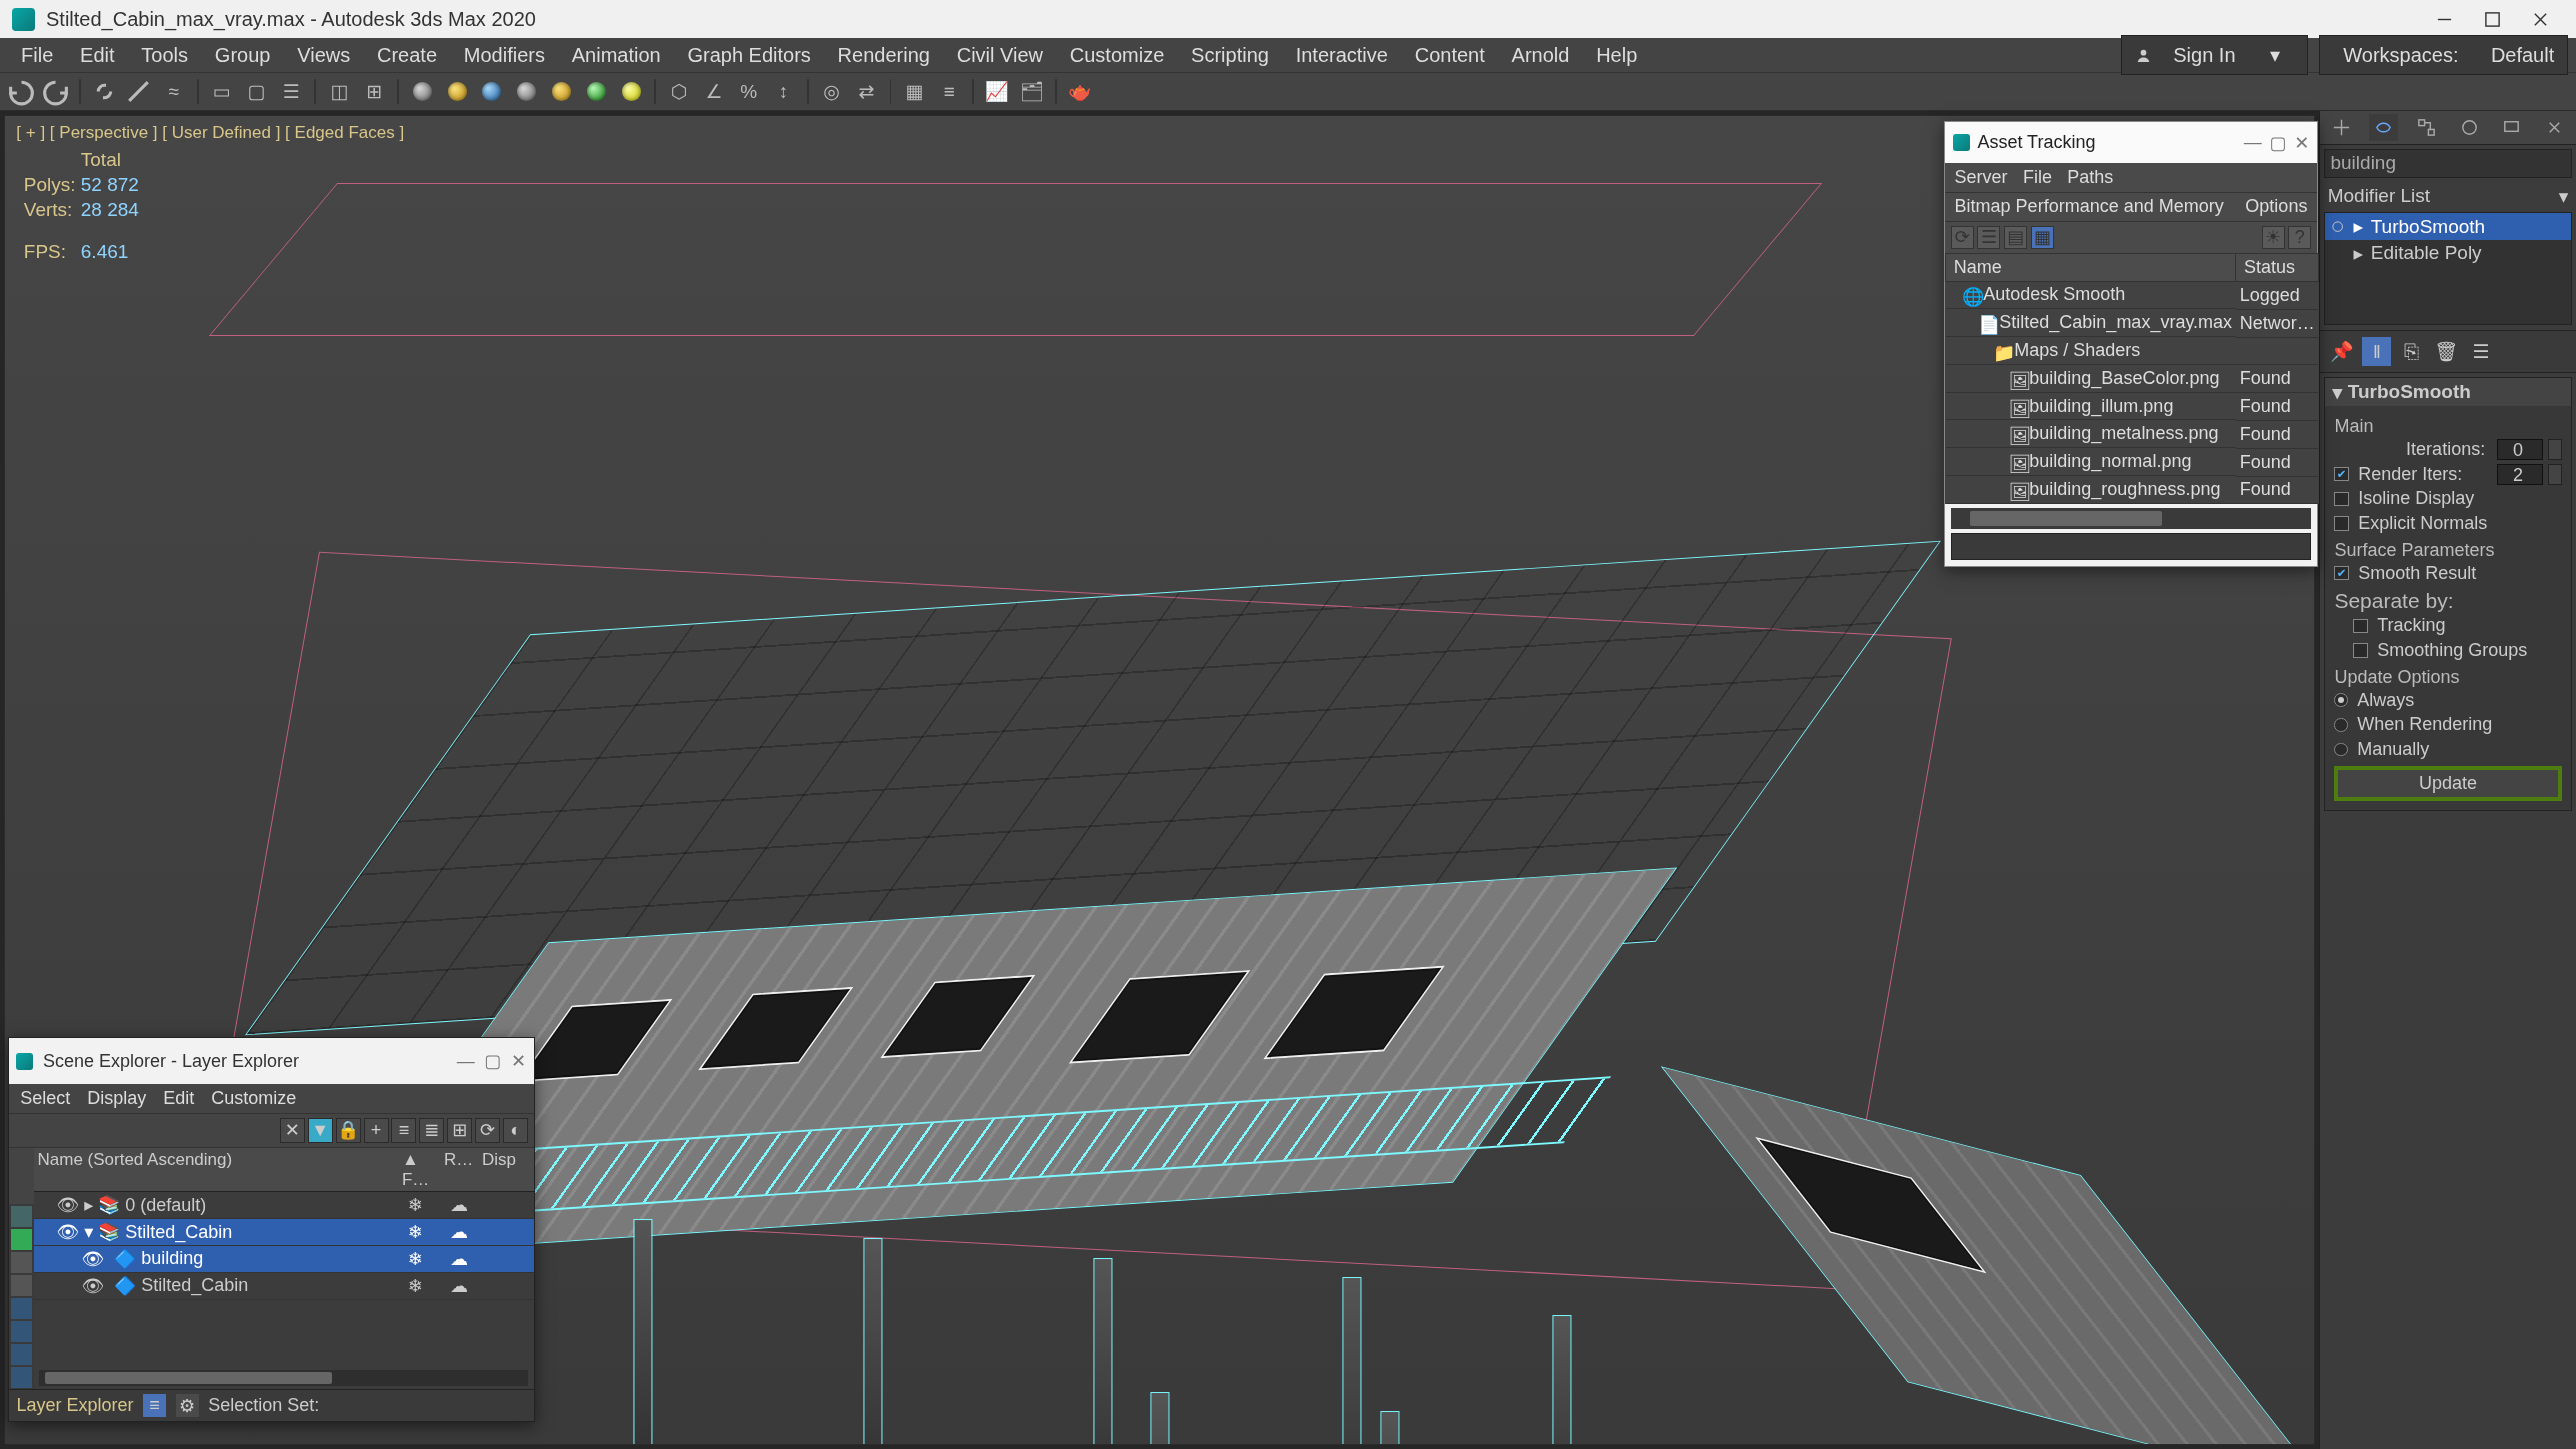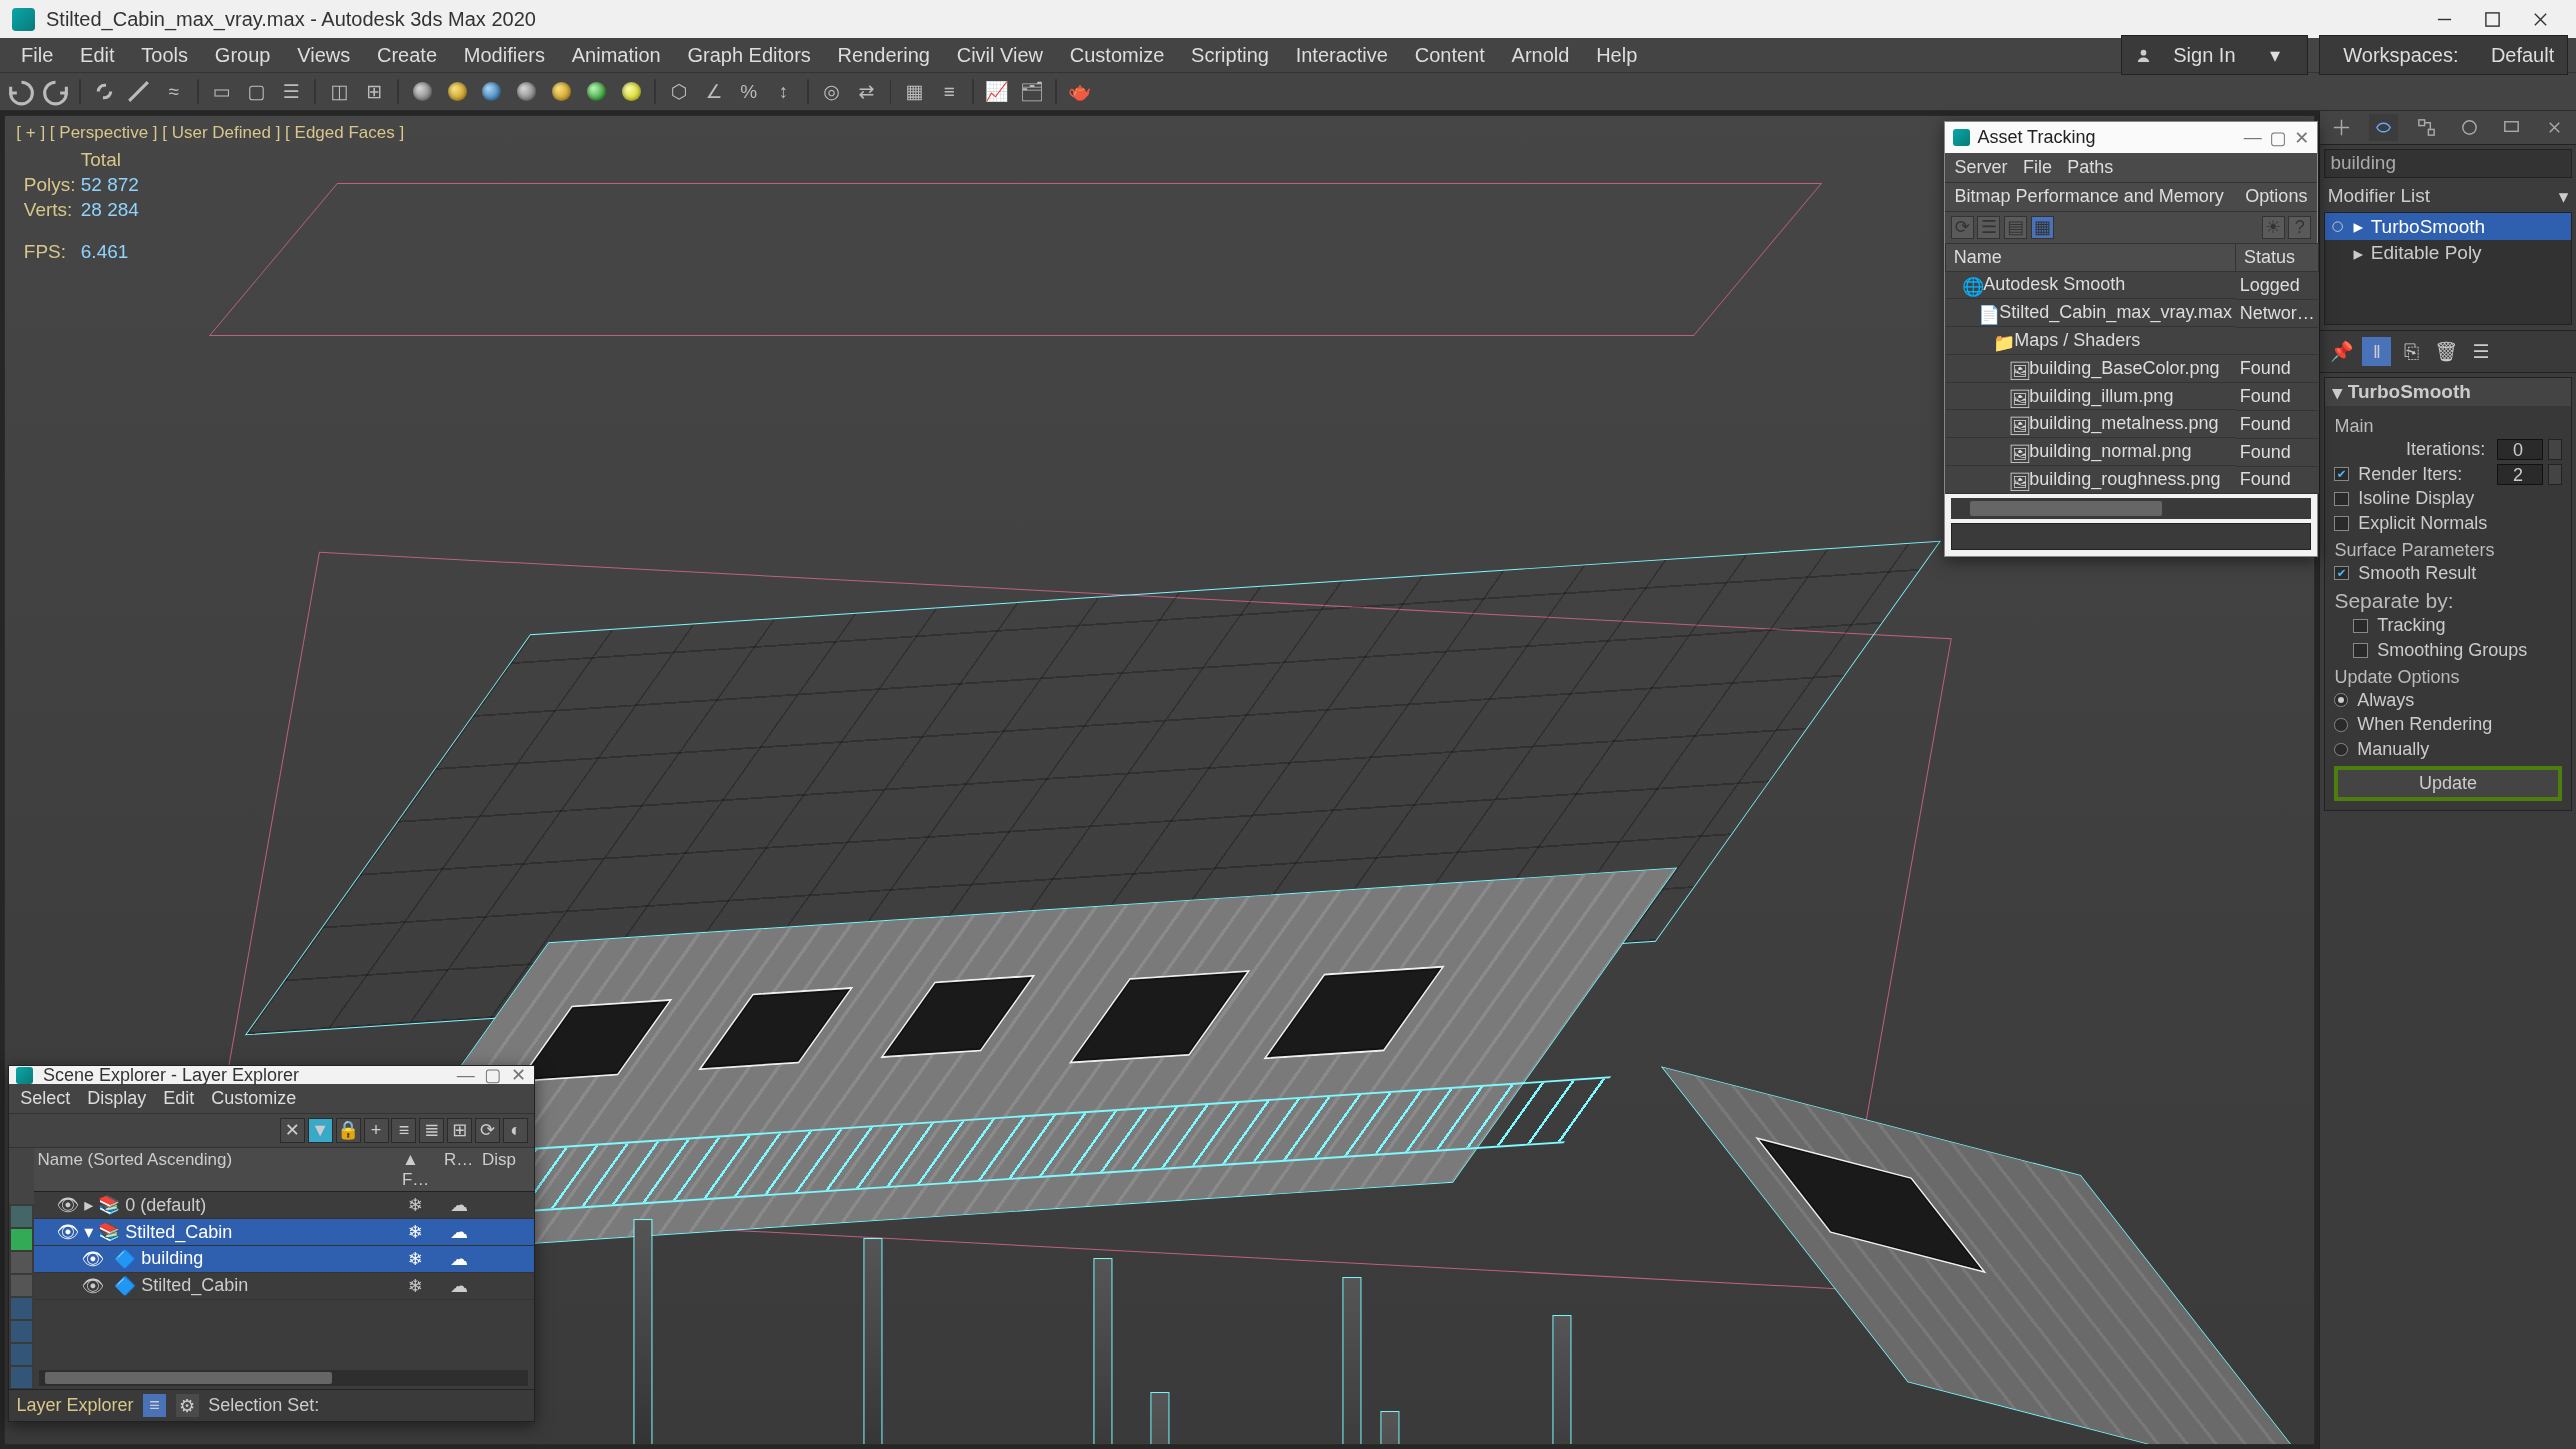--- a/index.html
+++ b/index.html
@@ -84,40 +84,40 @@
 .spinbtn { width:13.4px; height:21px; background:#444; border:1px solid #222; display:flex; flex-direction:column; }
 .chk { width:14.4px; height:14.4px; border:1px solid #888; background:#2a2a2a; display:inline-flex; align-items:center; justify-content:center; margin-right:3.8px; }
 .chk.on::after{ content:"✔"; font-size:11.5px; color:#4db8ff; }
 .rad { width:13.4px; height:13.4px; border:1px solid #888; border-radius:50%; background:#2a2a2a; display:inline-flex; align-items:center; justify-content:center; margin-right:3.8px; }
 .rad.on::after{ content:""; width:6.7px; height:6.7px; border-radius:50%; background:#ccc; }
 .btn { background:#444; border:4px solid #4d7c0f; padding:2.9px 17px; margin:3.8px auto; display:block; text-align:center; }
 .sect { color:#bbb; padding-top:3.8px; }
 
 
 .asset { position:absolute; top:121px; left:calc(100% - 632px); width:374px; background:#f2f2f2; color:#333; border:1px solid #888; box-shadow:0 3.8px 15.3px rgba(0,0,0,.5); font-size:18px; }
-.asset .hdr { height:31px; display:flex; align-items:center; padding:0 7.7px; gap:7.7px; background:#fafafa; }
+.asset .hdr { height:41px; display:flex; align-items:center; padding:0 7.7px; gap:7.7px; background:#fafafa; }
 .asset .hdr .t { flex:1; color:#222; }
 .asset .menu { display:flex; gap:15.3px; padding:3.8px 9.6px; background:#4a4a4a; color:#ddd; }
 .asset .sub { display:flex; justify-content:space-between; padding:3.8px 9.6px; background:#4a4a4a; color:#ddd; border-top:1px solid #333; }
 .asset .tb { display:flex; gap:3.8px; padding:3.8px 5.7px; background:#4a4a4a; border-top:1px solid #333; }
 .asset .tb div { width:23px; height:23px; background:#5a5a5a; border:1px solid #333; display:flex; align-items:center; justify-content:center; }
 .asset .tb div.on { background:#4a72b8; }
 .asset table { width:100%; border-collapse:collapse; background:#424242; color:#ddd; }
 .asset th { background:#4c4c4c; text-align:left; padding:2.9px 7.7px; font-weight:normal; border:1px solid #333; }
 .asset td { padding:2.9px 3.8px; border-bottom:1px solid #333; }
 .asset td.name { display:flex; align-items:center; gap:3.8px; }
 .asset .pad1{ padding-left:17px; } .asset .pad2{ padding-left:33px; } .asset .pad3{ padding-left:48px; } .asset .pad4{ padding-left:63px; }
 .asset .ico { width:17px; height:17px; display:inline-block; }
 .asset .scroll { height:21px; background:#3a3a3a; margin:3.8px 5.7px; position:relative; }
 .asset .scroll::after{ content:""; position:absolute; left:19px; top:2.9px; height:15.3px; width:192px; background:#666; border-radius:1.9px; }
 .asset .foot { height:27px; background:#3a3a3a; margin:0 5.7px 5.7px; border:1px solid #222; }
 
 
 .scex { position:absolute; bottom:27px; left:7.7px; width:527px; background:#444; border:1px solid #222; box-shadow:0 3.8px 15.3px rgba(0,0,0,.5); font-size:18px; }
-.scex .hdr { height:18px; background:#f2f2f2; color:#333; display:flex; align-items:center; padding:0 7.7px; gap:9.6px; }
+.scex .hdr { height:46px; background:#f2f2f2; color:#333; display:flex; align-items:center; padding:0 7.7px; gap:9.6px; }
 .scex .hdr .t { flex:1; }
 .scex .menu { display:flex; gap:17px; padding:3.8px 11.5px; color:#ddd; }
 .scex .tb { display:flex; gap:2.9px; padding:3.8px 5.7px; background:#444; border-top:1px solid #333; border-bottom:1px solid #333; }
 .scex .tb .x { width:25px; height:25px; background:#4a4a4a; border:1px solid #2a2a2a; display:flex; align-items:center; justify-content:center; color:#ccc; }
 .scex .tb .x.fun { background:#39a9c8; }
 .scex .body { display:flex;align-items:flex-end; }
 .scex .side { width:25px; background:#3a3a3a; display:flex; flex-direction:column; gap:1.9px; padding:1.9px; }
 .scex .side div { width:21px; height:21px; }
 .scex .tree { flex:1; background:#3c3c3c; }
 .scex .th { display:flex; background:#4a4a4a; padding:1.9px 3.8px; border-bottom:1px solid #222; font-size:17px; }

